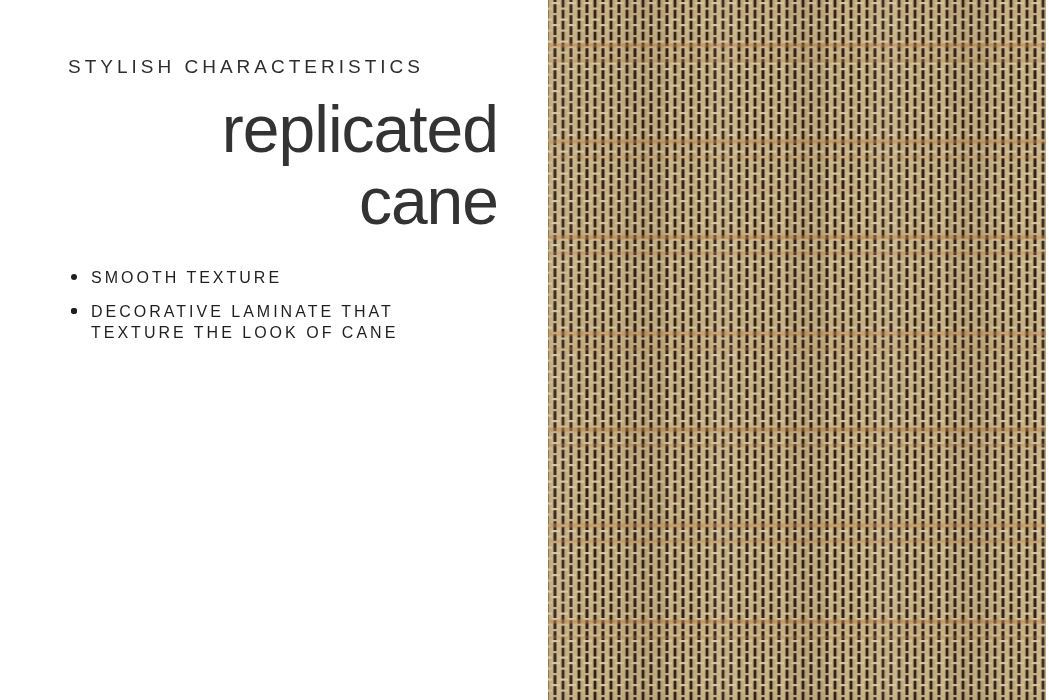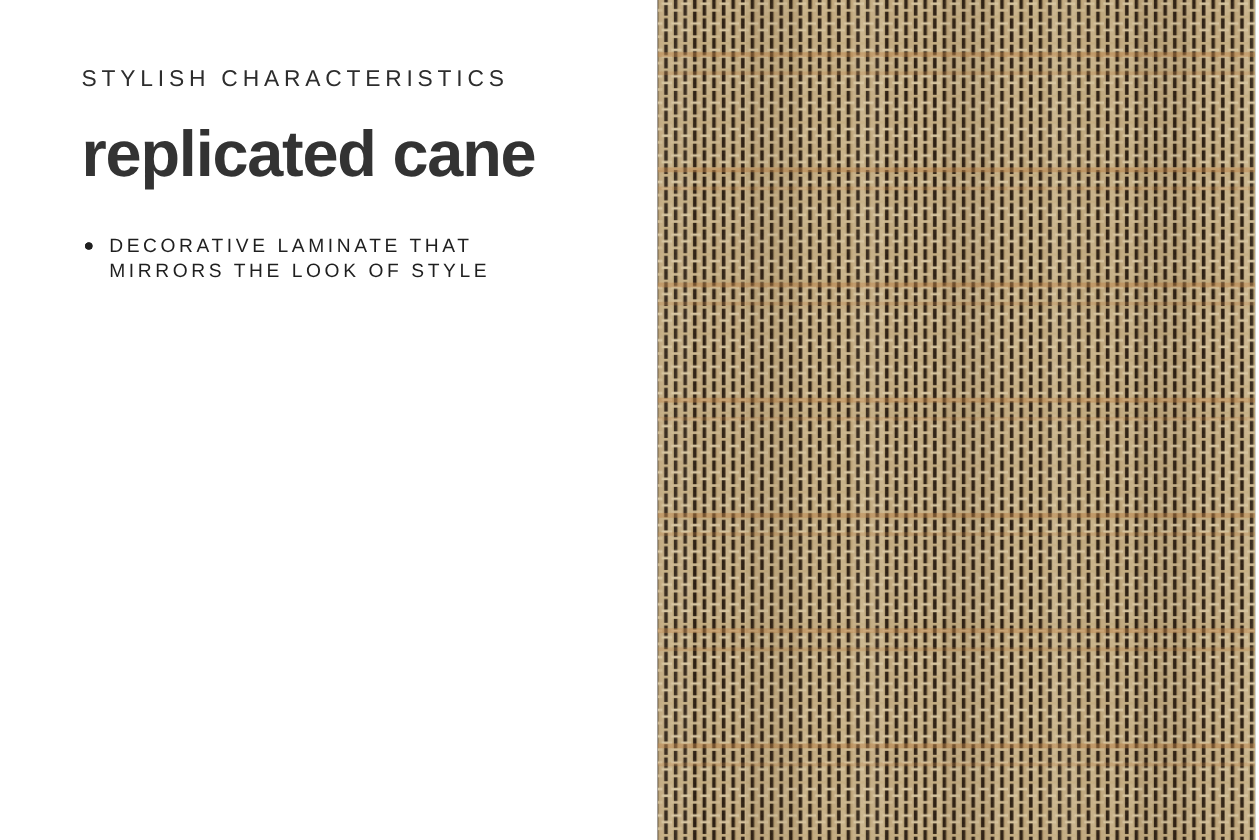--- a/index.html
+++ b/index.html
@@ -21,26 +21,27 @@
   }
   .eyebrow {
     font-size: 19px;
     letter-spacing: 4px;
     color: #2d2d2d;
     line-height: 19px;
     white-space: nowrap;
   }
   .title {
     margin: 17px 0 0 0;
-    font-size: 54px;
-    font-weight: bold;
+    font-size: 66px;
+    font-weight: normal;
     line-height: 72px;
     letter-spacing: -1px;
     color: #333333;
     max-width: 430px;
+    text-align: right;
   }
   .paragraph {
     margin: 25px 0 0 0;
     font-size: 17px;
     line-height: 28px;
     color: #212121;
     max-width: 400px;
   }
   .feature-list {
     margin: 30px 0 0 0;
@@ -109,27 +110,28 @@
 
   <div class="left-panel">
     <div class="eyebrow">STYLISH CHARACTERISTICS</div>
 
     <h1 class="title">replicated cane</h1>
 
 
     <ul class="feature-list">
       <li>
         <span class="dot"></span>
+        <span>SMOOTH TEXTURE</span>
       </li>
       <li>
         <span class="dot"></span>
       </li>
       <li>
         <span class="dot"></span>
-        <span>DECORATIVE LAMINATE THAT MIRRORS THE LOOK OF STYLE</span>
+        <span>DECORATIVE LAMINATE THAT TEXTURE THE LOOK OF CANE</span>
       </li>
     </ul>
   </div>
 
   <div class="texture-panel">
     <svg xmlns="http://www.w3.org/2000/svg" preserveAspectRatio="none">
       <defs>
         <pattern id="weave" width="16" height="22" patternUnits="userSpaceOnUse">
           <rect width="16" height="22" fill="#26190e"></rect>
 

